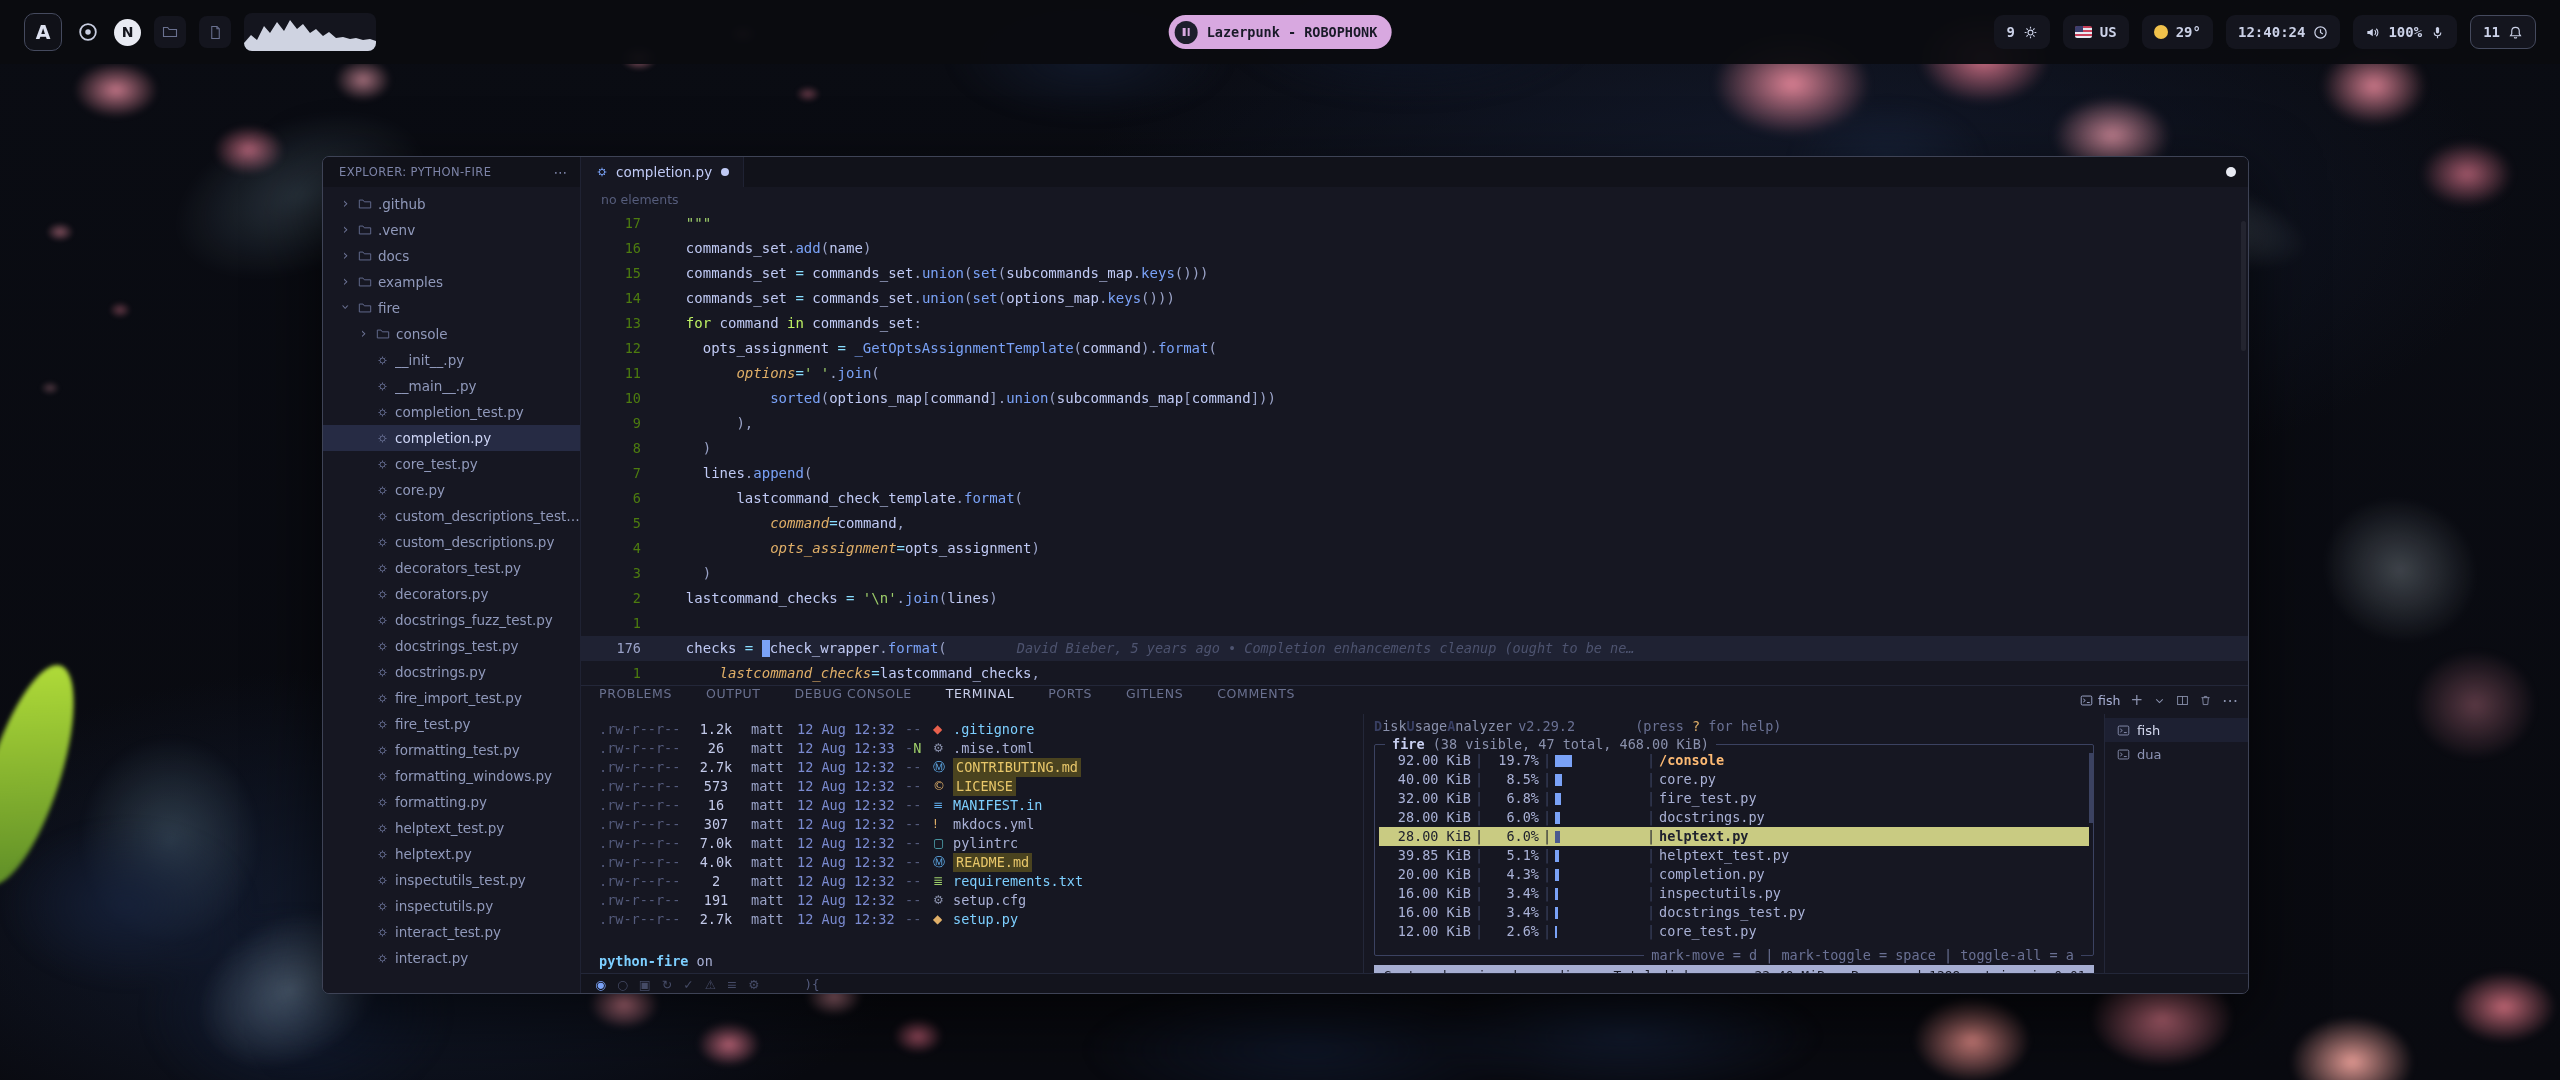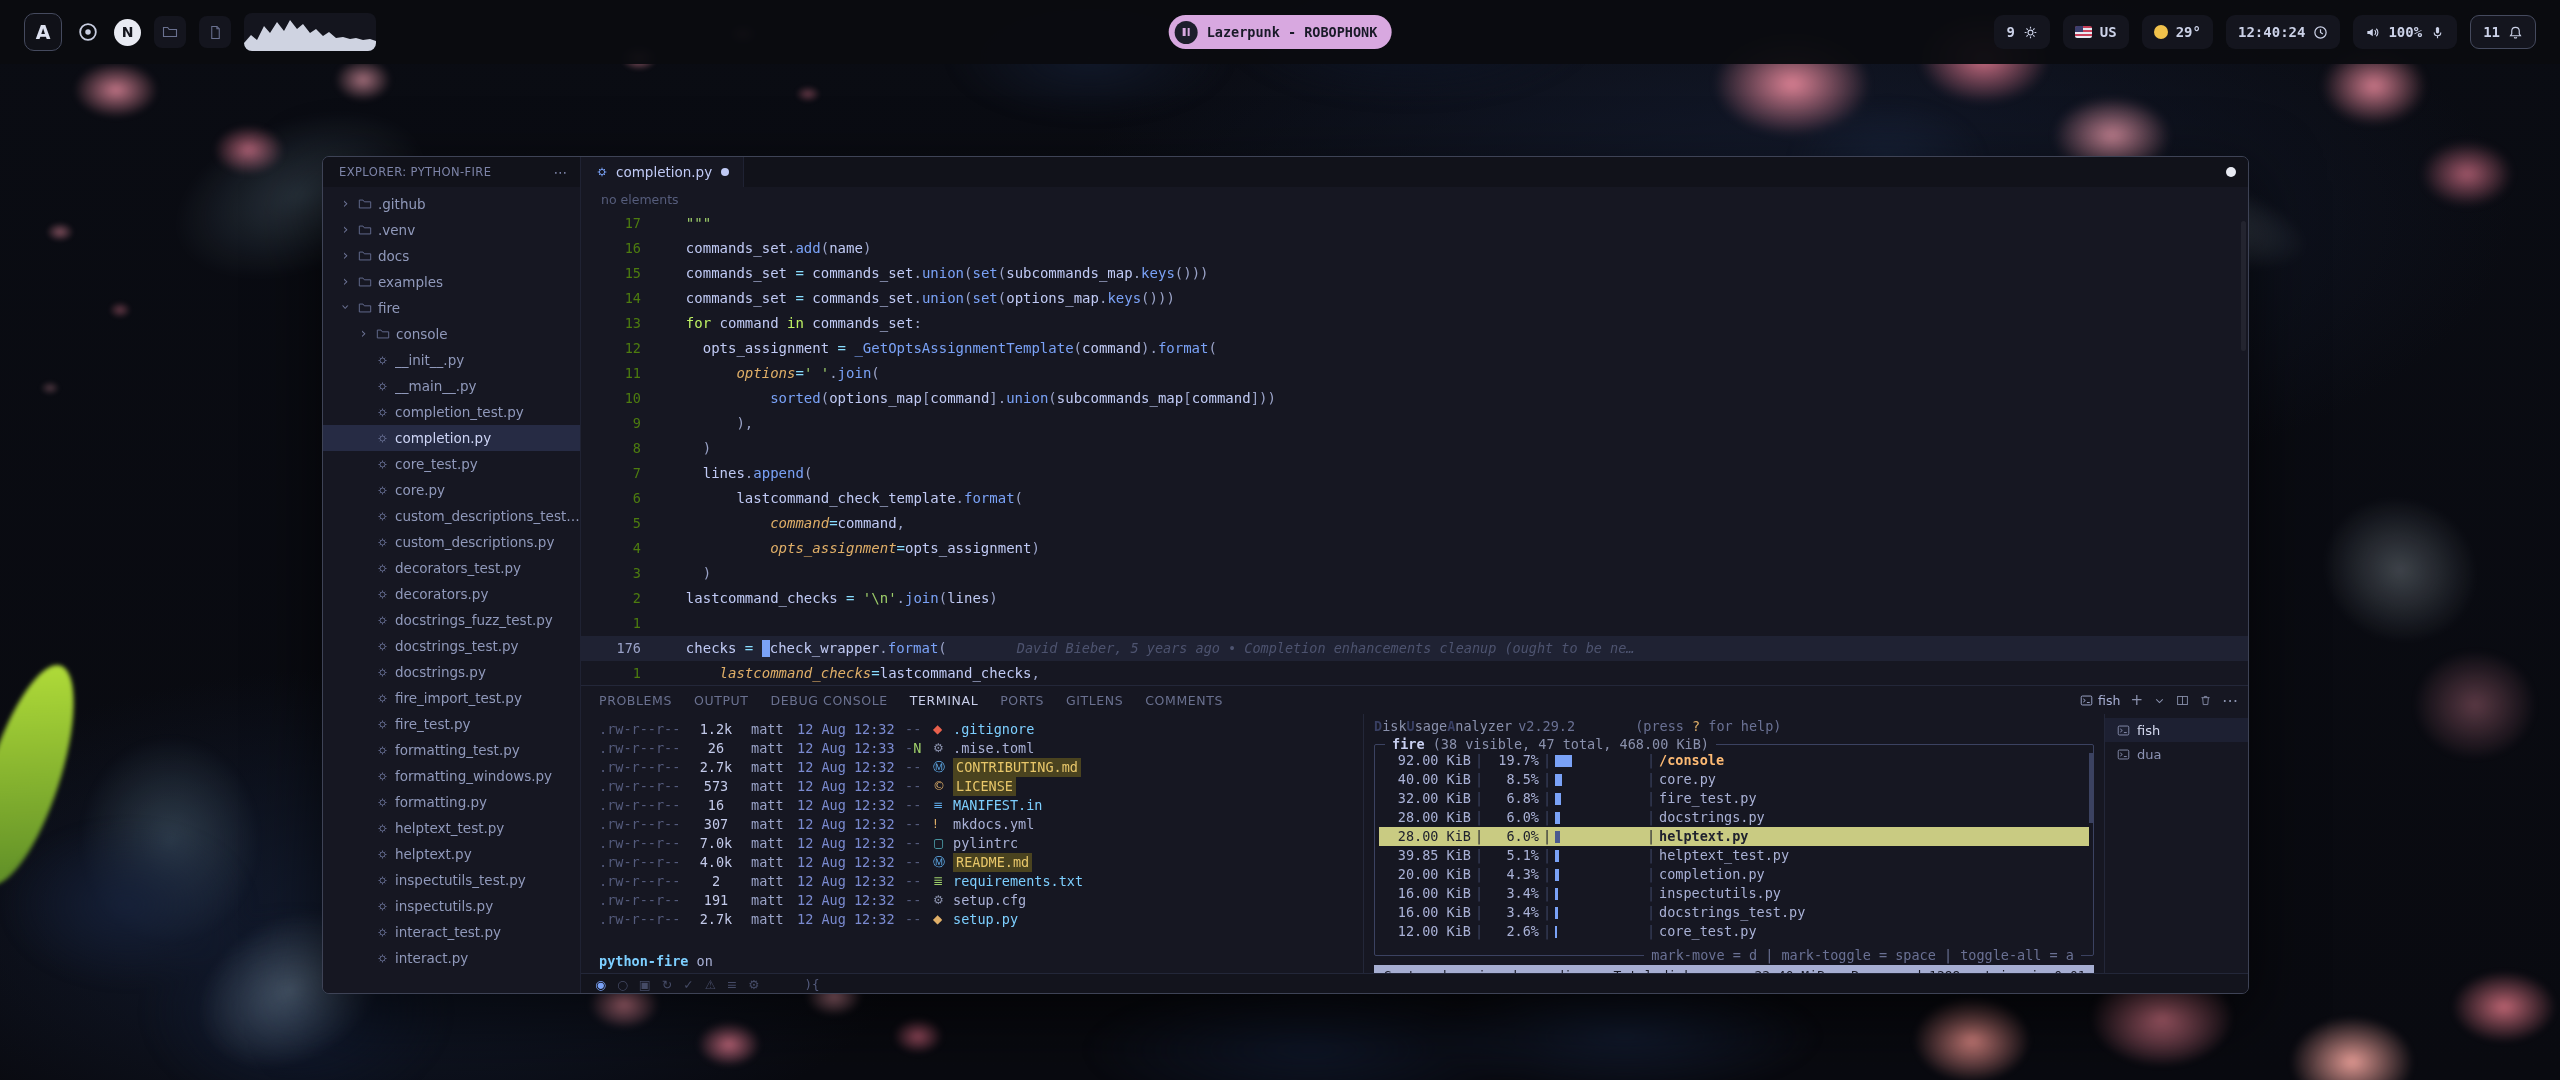--- a/index.html
+++ b/index.html
@@ -141,21 +141,21 @@
   .t-str { color:#9ece6a; } .t-par { color:#e0af68; font-style:italic; }
   .t-pun { color:#9aa3c8; } .t-op { color:#89ddff; }
   .cursor { display:inline-block; width:8px; height:17px; background:#7aa2f7;
     vertical-align:middle; transform:translateY(-1px); }
   .blame { color:#4d536f; font-style:italic; margin-left:70px; font-size:13.5px; }
   .ed-scroll { position:absolute; right:2px; top:10px; width:5px; height:130px;
     background:rgba(255,255,255,.06); border-radius:3px; }
 
   
   .panel { height:288px; flex:none; border-top:1px solid #232739; display:flex; flex-direction:column; }
-  .ptabs { height:28px; flex:none; display:flex; align-items:center; gap:22px; padding-left:18px;
+  .ptabs { height:28px; flex:none; display:flex; gap:34px; padding-left:18px;
     position:relative; }
   .ptab { color:#6a7190; font-size:12.5px; letter-spacing:.6px; }
   .ptab.active { color:#c9cfeb; }
   .pactions { position:absolute; right:10px; top:0; height:28px; display:flex; align-items:center;
     gap:10px; color:#8a91ad; }
   .pactions .plabel { font-size:12.5px; color:#a9b1d6; display:flex; gap:5px; align-items:center; }
   .pcontent { flex:1; display:flex; min-height:0; }
 
   .termpane { width:782px; flex:none; padding:6px 0 0 18px; overflow:hidden;
     font-family:"DejaVu Sans Mono", monospace; font-size:13.5px; line-height:19px; }

